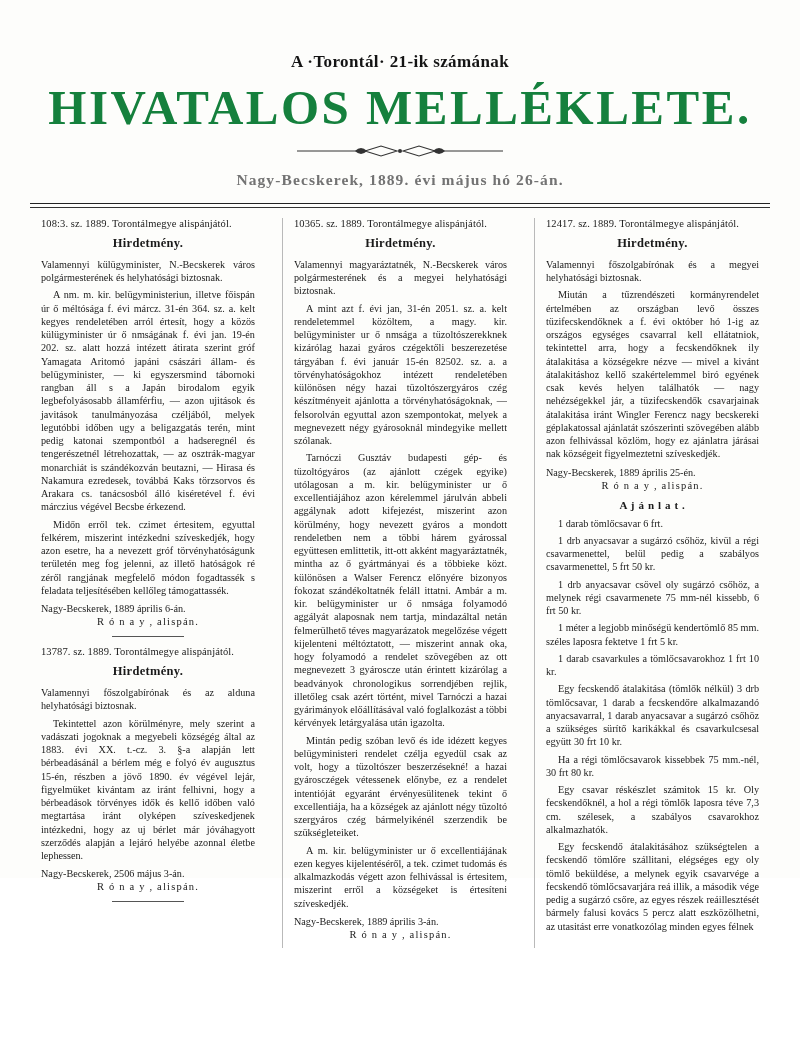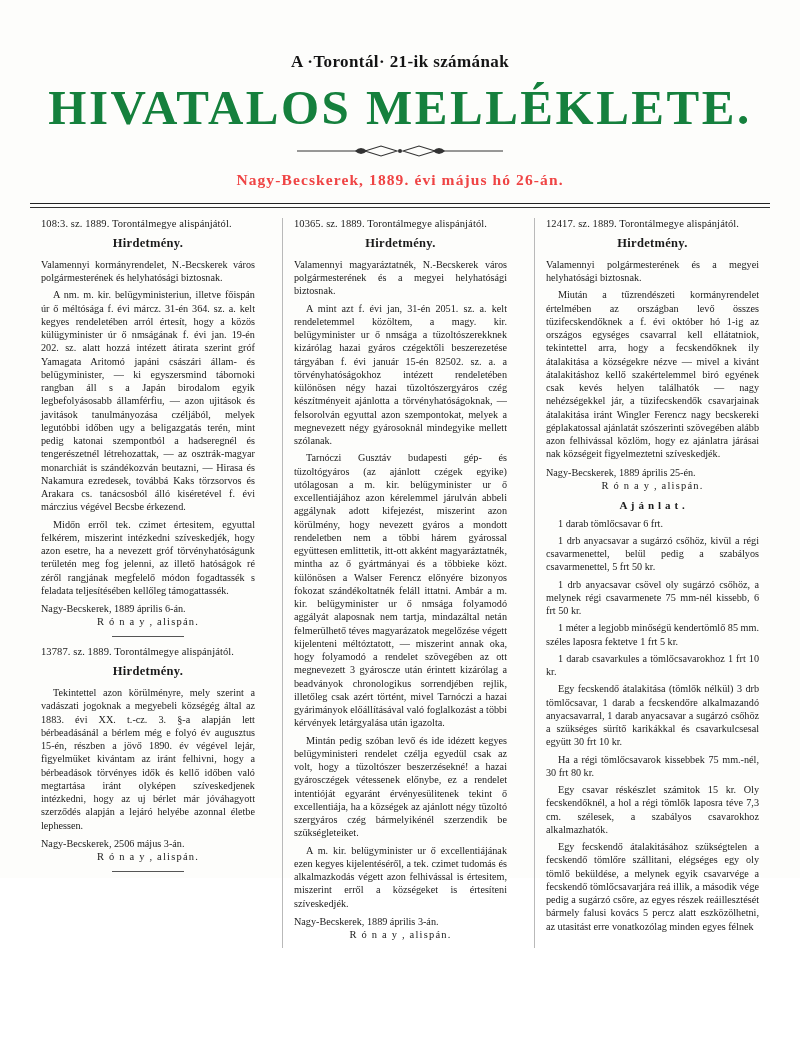--- a/index.html
+++ b/index.html
@@ -51,21 +51,21 @@
     height: 16px;
     position: relative;
   }
   .ornament svg { display: block; }
   .subtitle {
     font-size: 15.5px;
     font-weight: 700;
     letter-spacing: 1.1px;
     margin-top: 2px;
     margin-bottom: 14px;
-    color: #ef4444;
+    color: #737373;
   }
   .rule-double {
     border-top: 1.6px solid #222;
     border-bottom: 0.7px solid #333;
     height: 2.5px;
     margin: 14px 0 10px 0;
   }
 
   
   .columns {
@@ -165,30 +165,31 @@
 
   <div class="rule-double"></div>
 
   <div class="columns">
 
     <div class="col">
       <div class="col-inner">
 
         <p class="docnum">108:3. sz. 1889.    Torontálmegye alispánjától.</p>
         <div class="secthead">Hirdetmény.</div>
-        <p class="body noindent">Valamennyi kormányrendelet, N.-Becskerek város polgármesterének és helyhatósági biztosnak.</p>
+        <p class="body noindent">Valamennyi külügyminister, N.-Becskerek város polgármesterének és helyhatósági biztosnak.</p>
         <p class="body">A nm. m. kir. belügyministeriun, illetve főispán úr ő méltósága f. évi márcz. 31-én 364. sz. a. kelt kegyes rendeletében arról értesít, hogy a közös külügyminister úr ő nmságának f. évi jan. 19-én 202. sz. alatt hozzá intézett átirata szerint gróf Yamagata Aritomó japáni császári állam- és belügyminister, — ki egyszersmind tábornoki rangban áll s a Japán birodalom egyik legbefolyásosabb államférfiu, — azon ujitások és javitások tanulmányozása czéljából, melyek legutóbbi időben ugy a beligazgatás terén, mint pedig katonai szempontból a hadseregnél és tengerészetnél létrehozattak, — az osztrák-magyar monarchiát is szándékozván beutazni, — Hirasa és Nakamura ezredesek, továbbá Kaks törzsorvos és Arakara cs. tanácsosból álló kiséretével f. évi márczius végével Becsbe érkezend.</p>
         <p class="body">Midőn erről tek. czimet értesitem, egyuttal felkérem, miszerint intézkedni szíveskedjék, hogy azon esetre, ha a nevezett gróf törvényhatóságunk területén meg fog jelenni, az illető hatóságok ré zéről rangjának megfelelő módon fogadtassék s feladata teljesítésében kellőleg támogattassék.</p>
         <p class="place">Nagy-Becskerek, 1889 április 6-án.</p>
         <p class="sign">R ó n a y , alispán.</p>
 
         <div class="shortrule"></div>
 
         <p class="docnum">13787. sz. 1889.    Torontálmegye alispánjától.</p>
         <div class="secthead">Hirdetmény.</div>
+        <p class="body noindent">Valamennyi főszolgabírónak és az alduna helyhatósági biztosnak.</p>
         <p class="body">Tekintettel azon körülményre, mely szerint a vadászati jogoknak a megyebeli községég által az 1883. évi XX. t.-cz. 3. §-a alapján lett bérbeadásánál a bérlem még e folyó év augusztus 15-én, részben a jövő 1890. év végével lejár, figyelmüket kivántam az iránt felhivni, hogy a bérbeadások törvényes idők és kellő időben való megtartása iránt olyképen szíveskedjenek intézkedni, hogy az uj bérlet már jóváhagyott szerződés alapján a lejáró helyébe azonnal életbe lephessen.</p>
         <p class="place">Nagy-Becskerek, 2506 május 3-án.</p>
         <p class="sign">R ó n a y , alispán.</p>
 
         <div class="shortrule"></div>
       </div>
     </div>
 
     <div class="col">
       <div class="col-inner">
@@ -201,21 +202,21 @@
         <p class="body">A m. kir. belügyminister ur ő excellentiájának ezen kegyes kijelentéséről, a tek. czimet tudomás és alkalmazkodás végett azon felhivással is értesitem, miszerint erről a községeket is értesíteni szíveskedjék.</p>
         <p class="place">Nagy-Becskerek, 1889 április 3-án.</p>
         <p class="sign">R ó n a y , alispán.</p>
       </div>
     </div>
 
     <div class="col">
       <div class="col-inner">
         <p class="docnum">12417. sz. 1889.    Torontálmegye alispánjától.</p>
         <div class="secthead">Hirdetmény.</div>
-        <p class="body noindent">Valamennyi polgármesterének és a megyei helyhatósági biztosnak.</p>
+        <p class="body noindent">Valamennyi főszolgabírónak és a megyei helyhatósági biztosnak.</p>
         <p class="body">Miután a tűzrendészeti kormányrendelet értelmében az országban levő összes tüzifecskendőknek a f. évi október hó 1-ig az országos egységes csavarral kell ellátatniok, tekintettel arra, hogy a fecskendőknek ily átalakitása a községekre nézve — mivel a kivánt átalakitáshoz kellő szakértelemmel biró egyének csak kevés helyen találhatók — nagy nehézségekkel jár, a tüzifecskendők csavarjainak átalakitása iránt Wingler Ferencz nagy becskereki géplakatossal ajánlatát szószerinti szövegében alább azon felhivással közlöm, hogy ez ajánlatra járásai nak községeit figyelmeztetni szíveskedjék.</p>
         <p class="place">Nagy-Becskerek, 1889 április 25-én.</p>
         <p class="sign">R ó n a y , alispán.</p>
 
         <div class="subhead-center">A j á n l a t .</div>
 
         <p class="body">1 darab tömlőcsavar 6 frt.</p>
         <p class="body">1 drb anyacsavar a sugárzó csőhöz, kivül a régi csavarmenettel, belül pedig a szabályos csavarmenettel, 5 frt 50 kr.</p>
         <p class="body">1 drb anyacsavar csövel oly sugárzó csőhöz, a melynek régi csavarmenete 75 mm-nél kissebb, 6 frt 50 kr.</p>
         <p class="body">1 méter a legjobb minőségü kendertömlő 85 mm. széles laposra fektetve 1 frt 5 kr.</p>

